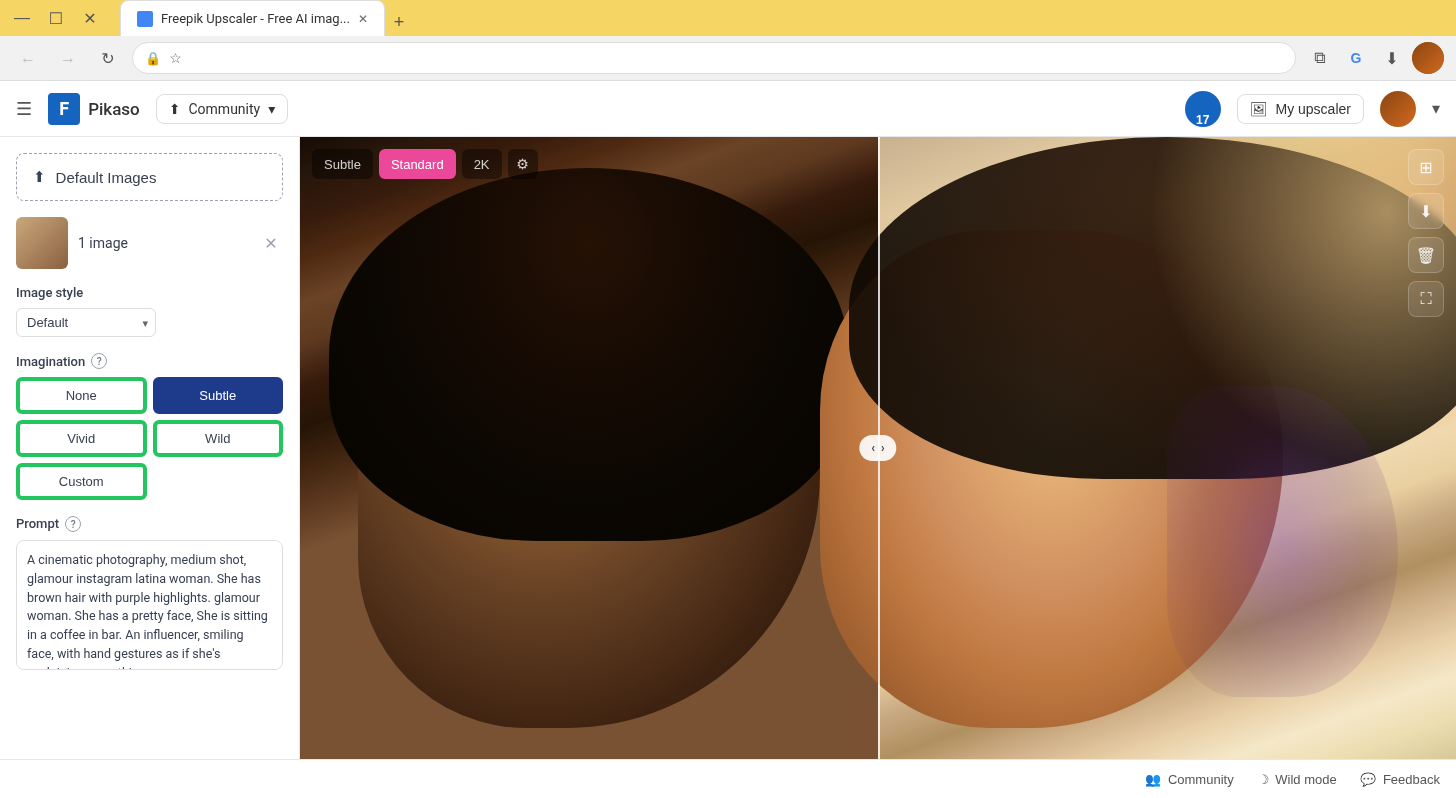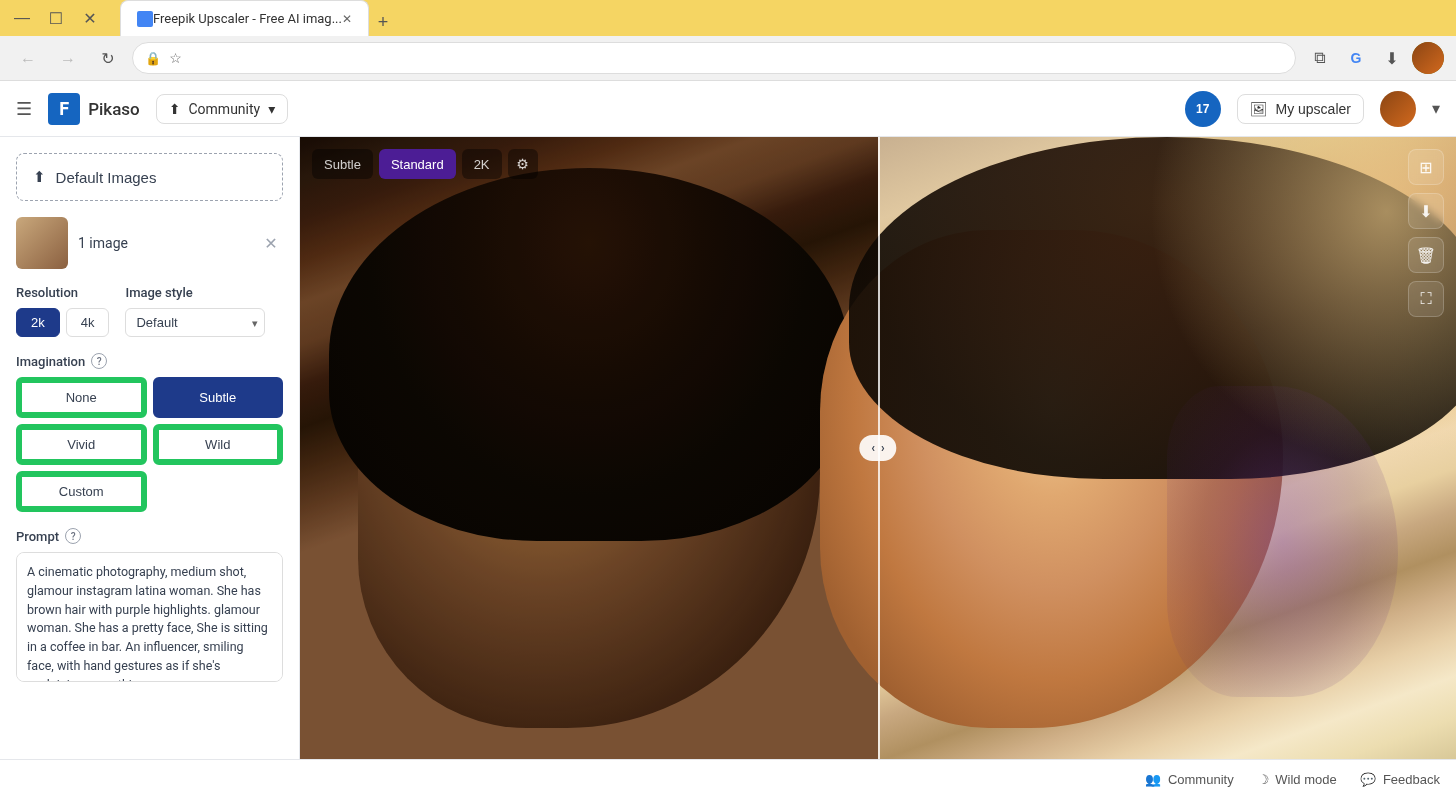--- a/index.html
+++ b/index.html
@@ -38,20 +38,21 @@
       align-items: flex-end;
       padding: 0 8px;
       gap: 0;
     }
     .tab {
       background: #fff;
       border-radius: 8px 8px 0 0;
       padding: 8px 16px;
       display: flex;
       align-items: center;
+      gap: 8px;
       min-width: 200px;
       height: 36px;
       border: 1px solid #ddd;
       border-bottom: none;
       font-size: 13px;
       color: #333;
     }
     .tab-favicon { width: 16px; height: 16px; background: #4285f4; border-radius: 2px; }
     .tab-close { margin-left: auto; color: #666; cursor: pointer; font-size: 12px; }
     .new-tab-btn {
@@ -154,21 +155,21 @@
       cursor: pointer;
       font-size: 14px;
       color: #333;
     }
     .header-spacer { flex: 1; }
     .notification-btn {
       width: 36px; height: 36px;
       border-radius: 50%;
       background: #1565c0;
       border: none; cursor: pointer;
-      display: flex; align-items: center; justify-content: center;
+      display: flex; align-items: flex-end; justify-content: center;
       color: #fff;
       font-size: 12px;
       font-weight: bold;
       position: relative;
     }
     .my-creations-btn {
       display: flex;
       align-items: center;
       gap: 8px;
       border: 1px solid #ddd;
@@ -317,37 +318,37 @@
       color: #6b7280;
       cursor: pointer;
     }
     .imagination-btns {
       display: grid;
       grid-template-columns: 1fr 1fr;
       gap: 6px;
     }
     .imag-btn {
       padding: 7px 12px;
-      border: 6px solid #22c55e;
+      border: 4px solid #22c55e;
       border-radius: 6px;
       cursor: pointer;
       font-size: 13px;
       background: #fff;
       color: #374151;
       text-align: center;
     }
     .imag-btn.active {
       background: #1e3a8a;
       color: #fff;
       border-color: #1e3a8a;
     }
 
     .prompt-label {
       display: flex;
-      align-items: center;
+      align-items: flex-start;
       gap: 6px;
       font-size: 13px;
       color: #374151;
       font-weight: 500;
     }
     .prompt-textarea {
       width: 100%;
       height: 130px;
       border: 1px solid #ddd;
       border-radius: 8px;
@@ -418,21 +419,21 @@
       border: none;
       cursor: pointer;
       font-size: 13px;
       font-weight: 500;
     }
     .viewer-tool-btn.inactive {
       background: rgba(0,0,0,0.4);
       color: rgba(255,255,255,0.8);
     }
     .viewer-tool-btn.active {
-      background: #4c1d95;
+      background: #ec4899;
       color: #fff;
     }
     .viewer-settings-btn {
       width: 30px; height: 30px;
       background: rgba(0,0,0,0.4);
       border: none;
       border-radius: 6px;
       cursor: pointer;
       display: flex; align-items: center; justify-content: center;
       color: rgba(255,255,255,0.8);
@@ -570,27 +571,20 @@
 
       <div class="image-preview-row">
         <div class="image-thumb">
           <div class="image-thumb-inner"></div>
         </div>
         <span class="image-count">1 image</span>
         <button class="image-remove">✕</button>
       </div>
 
       <div class="resolution-style-row">
-        <div class="resolution-group">
-          <span class="section-label">Resolution</span>
-          <div class="resolution-btns">
-            <button class="res-btn active">2k</button>
-            <button class="res-btn">4k</button>
-          </div>
-        </div>
         <div class="style-group">
           <span class="section-label">Image style</span>
           <div class="style-select-wrapper">
             <select class="style-select">
               <option>Default</option>
               <option>Natural</option>
               <option>Artistic</option>
               <option>Vivid</option>
             </select>
             <span class="style-select-arrow">▾</span>

